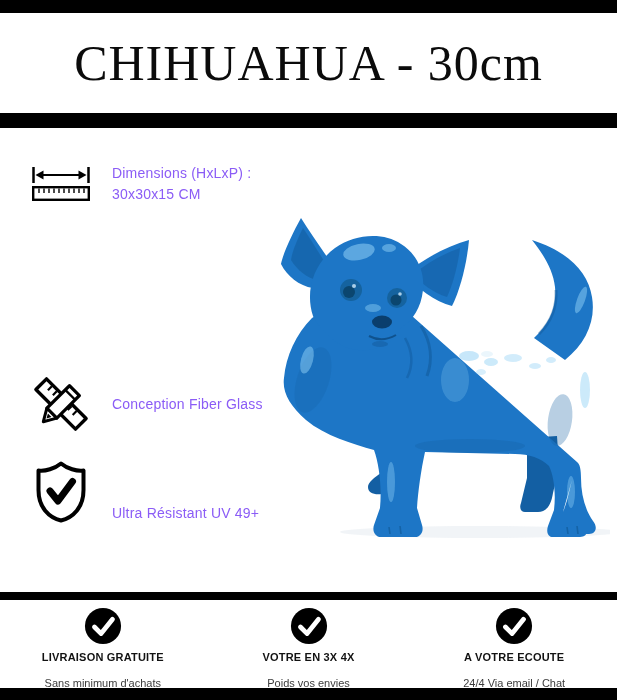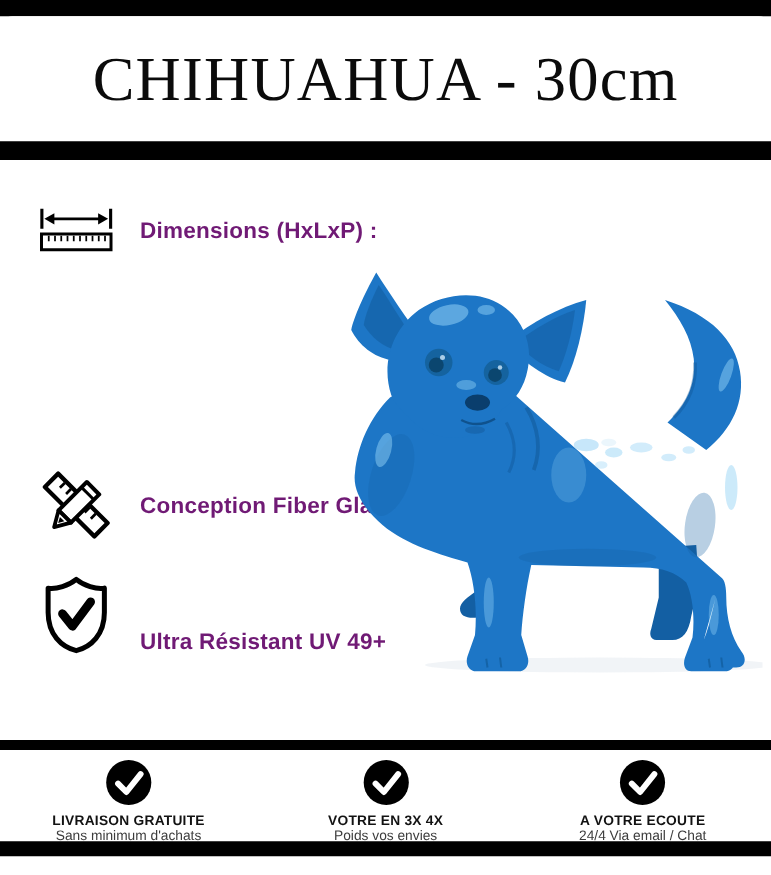--- a/index.html
+++ b/index.html
@@ -19,29 +19,29 @@
     color:#0b0b0b;letter-spacing:1px;white-space:nowrap;
   }
   .feature{
     position:absolute;left:30px;height:64px;display:flex;align-items:center;gap:20px;
   }
   .feature.f1{top:152px;}
   .feature.f2{top:254px;}
   .feature.f3{top:372px;}
   .feature.f4{top:460px;align-items:flex-end;}
   .f-icon{width:62px;flex:0 0 62px;display:flex;align-items:center;justify-content:center;}
-  .f-text{font-size:18px;font-weight:bold;color:#701a75;line-height:21px;letter-spacing:.2px;white-space:nowrap;}
+  .f-text{font-size:14px;font-weight:normal;color:#8b5cf6;line-height:21px;letter-spacing:.2px;white-space:nowrap;}
   .dog{position:absolute;left:255px;top:210px;}
-  .bottom{position:absolute;top:592px;left:0;right:0;height:93px;}
+  .bottom{position:absolute;top:592px;left:0;right:0;height:108px;}
   .bottom-divider{height:8px;background:#000;}
   .services{display:flex;height:88px;background:#fff;}
   .service{flex:1;display:flex;flex-direction:column;align-items:center;padding-top:7px;text-align:center;}
   .check{width:38px;height:38px;}
   .s-title{font-size:11px;font-weight:bold;color:#121212;margin-top:6px;letter-spacing:.2px;white-space:nowrap;}
-  .s-sub{font-size:11px;color:#3c3c3c;margin-top:0;white-space:nowrap;}
+  .s-sub{font-size:11px;color:#3c3c3c;margin-top:14px;white-space:nowrap;}
   .bottom-black{position:absolute;left:0;right:0;bottom:0;height:12px;background:#000;}
 </style>
 </head>
 <body>
 
 <div class="page">
 
   <div class="bar top"></div>
 
   <div class="title-band">
@@ -68,20 +68,21 @@
             <line x1="33" y1="22.5" x2="33" y2="27"></line>
           <line x1="38" y1="22.5" x2="38" y2="27"></line>
             <line x1="43" y1="22.5" x2="43" y2="27"></line>
           <line x1="48" y1="22.5" x2="48" y2="27"></line>
             <line x1="53" y1="22.5" x2="53" y2="27"></line>
         </g>
       </svg>
     </div>
     <div class="f-text">
       <div>Dimensions (HxLxP) :</div>
+      <div>30x30x15 CM</div>
     </div>
   </div>
 
   <div class="feature f2">
   </div>
 
   <div class="feature f3">
     <div class="f-icon">
       <svg width="60" height="64" viewBox="0 0 60 64">
         <g transform="rotate(45 30 32)">

